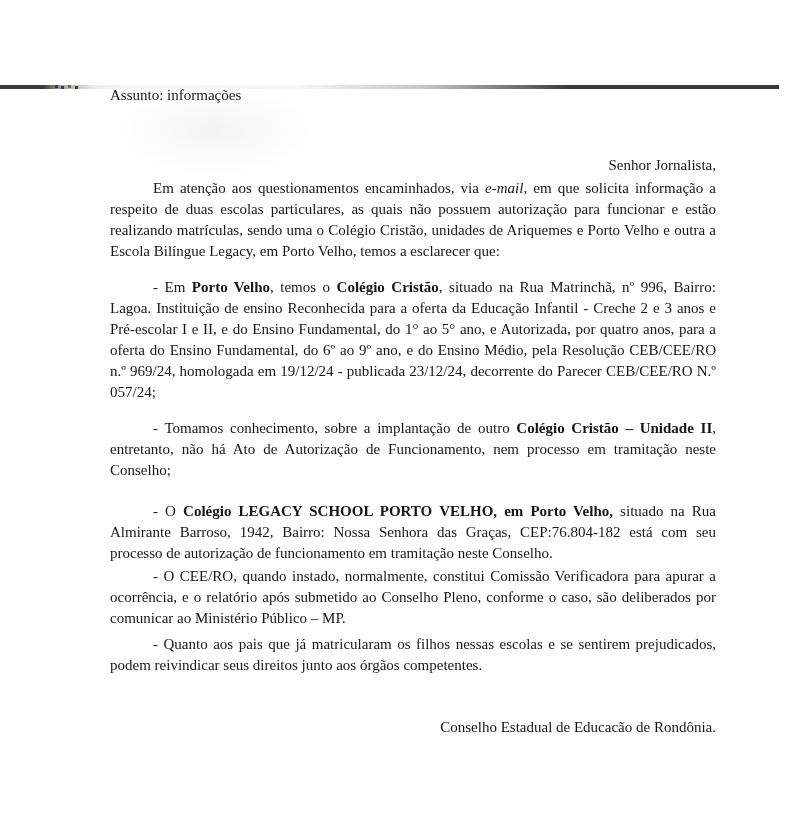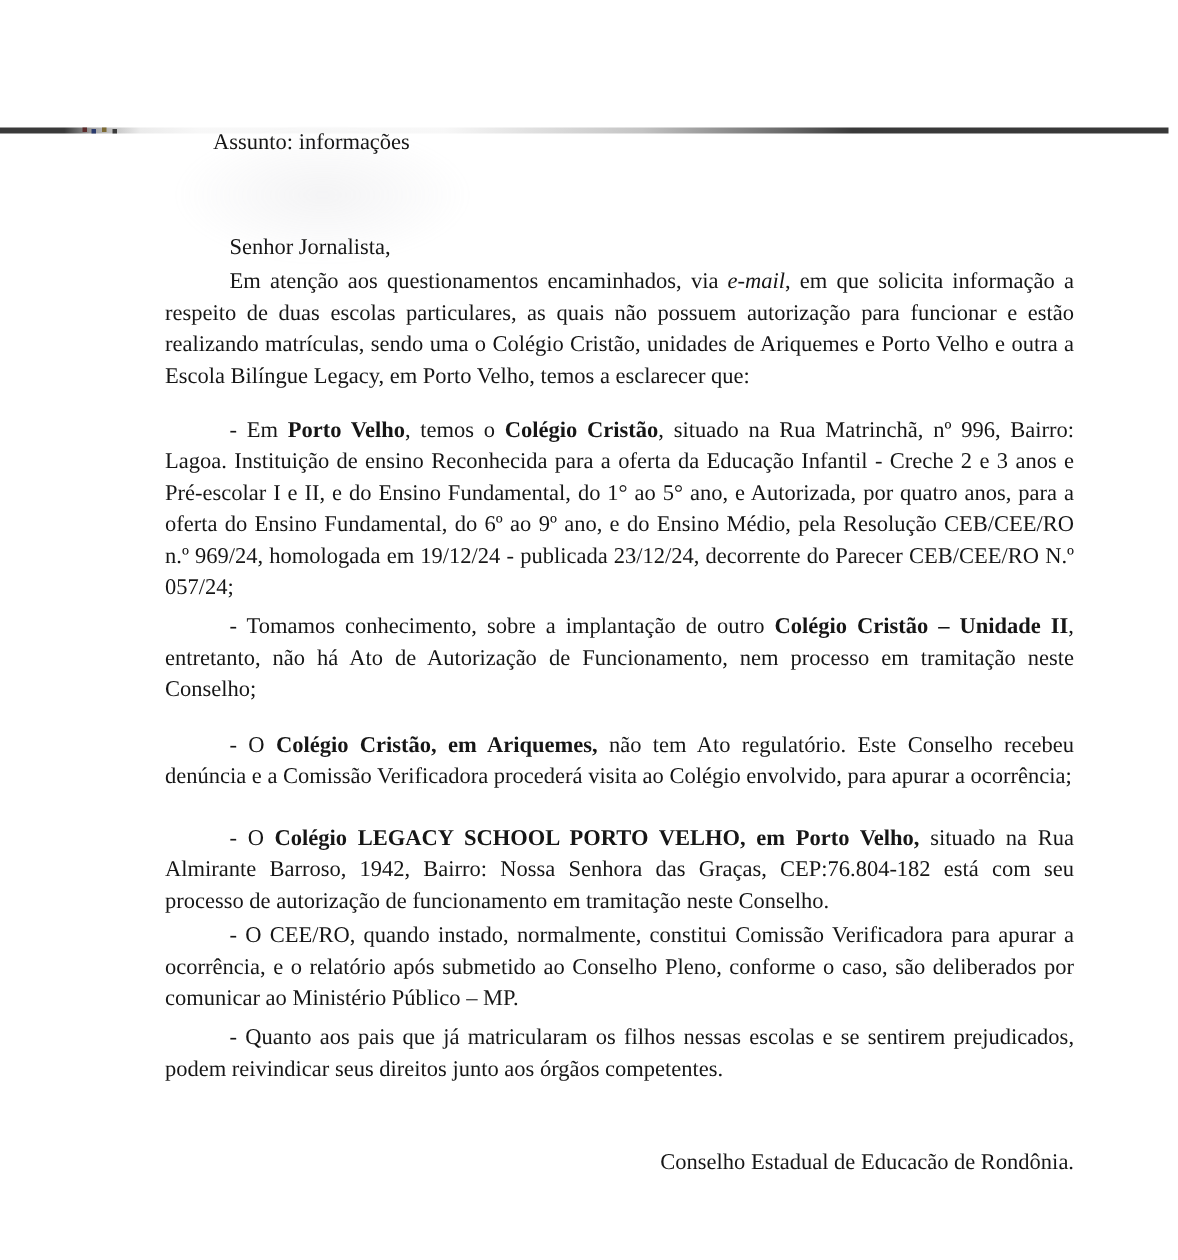--- a/index.html
+++ b/index.html
@@ -40,26 +40,26 @@
     border-radius: 60px;
     background: radial-gradient(closest-side,
       rgba(170,170,180,0.13),
       rgba(170,170,180,0.05) 62%,
       rgba(170,170,180,0) 100%);
     filter: blur(3px);
   }
 
   .content { position: relative; padding: 0 69px 0 110px; }
   p { margin: 0; text-align: justify; }
-  .subject    { margin-top: 85px; text-align: left; margin-left: 32px; }
-  .salutation { margin-top: 49px; text-align: left; text-indent: 43px; }
+  .subject    { margin-top: 85px; text-align: left; }
+  .salutation { margin-top: 49px; text-align: right; text-indent: 43px; }
   .para { text-indent: 43px; }
   .p1 { margin-top: 2px; }
   .p2 { margin-top: 15px; }
-  .p3 { margin-top: 5px; }
+  .p3 { margin-top: 15px; }
   .p4 { margin-top: 16px; }
   .p5 { margin-top: 20px; }
   .p6 { margin-top: 2px; }
   .p7 { margin-top: 5px; }
   .closing { margin-top: 41px; text-align: right; text-indent: 43px; }
   .bold { font-weight: bold; }
   .it { font-style: italic; }
 </style>
 </head>
 <body>
@@ -84,23 +84,20 @@
     </p>
 
     <p class="para p2">
       <span>- Em </span><span class="bold">Porto Velho</span><span>, temos o </span><span class="bold">Colégio Cristão</span><span>, situado na Rua Matrinchã, nº 996, Bairro: Lagoa. Instituição de ensino Reconhecida para a oferta da Educação Infantil - Creche 2 e 3 anos e Pré-escolar I e II, e do Ensino Fundamental, do 1° ao 5° ano, e Autorizada, por quatro anos, para a oferta do Ensino Fundamental, do 6º ao 9º ano, e do Ensino Médio, pela Resolução CEB/CEE/RO n.º 969/24, homologada em 19/12/24 - publicada 23/12/24, decorrente do Parecer CEB/CEE/RO N.º 057/24;</span>
     </p>
 
     <p class="para p3">
       <span>- Tomamos conhecimento, sobre a implantação de outro </span><span class="bold">Colégio Cristão – Unidade II</span><span>, entretanto, não há Ato de Autorização de Funcionamento, nem processo em tramitação neste Conselho;</span>
     </p>
 
-    <p class="para p4">
-      <span>- O </span><span class="bold">Colégio Cristão, em Ariquemes,</span><span> não tem Ato regulatório. Este Conselho recebeu denúncia e a Comissão Verificadora procederá visita ao Colégio envolvido, para apurar a ocorrência;</span>
-    </p>
 
     <p class="para p5">
       <span>- O </span><span class="bold">Colégio LEGACY SCHOOL PORTO VELHO, em Porto Velho,</span><span> situado na Rua Almirante Barroso, 1942, Bairro: Nossa Senhora das Graças, CEP:76.804-182 está com seu processo de autorização de funcionamento em tramitação neste Conselho.</span>
     </p>
 
     <p class="para p6">
       <span>- O CEE/RO, quando instado, normalmente, constitui Comissão Verificadora para apurar a ocorrência, e o relatório após submetido ao Conselho Pleno, conforme o caso, são deliberados por comunicar ao Ministério Público – MP.</span>
     </p>
 
     <p class="para p7">

